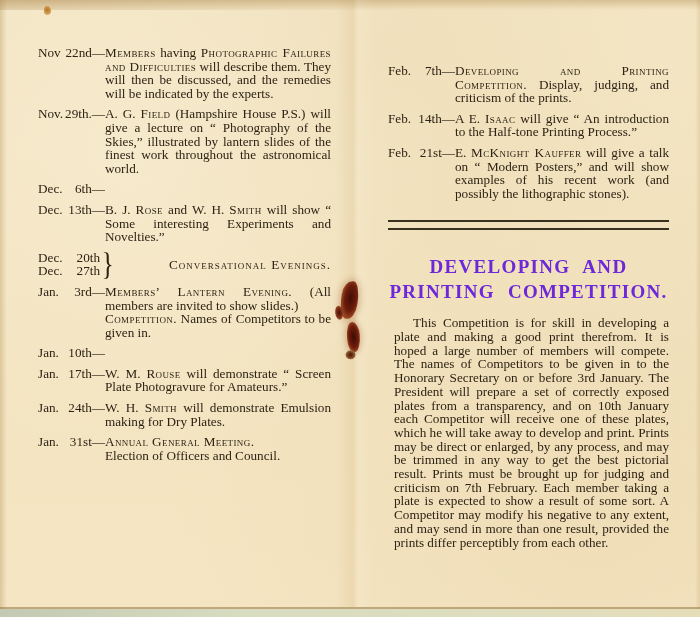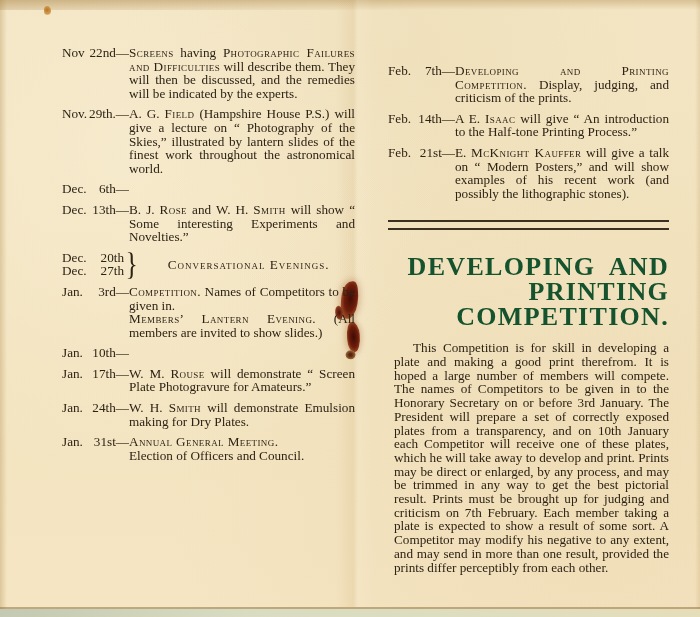--- a/index.html
+++ b/index.html
@@ -40,40 +40,40 @@
     background:radial-gradient(#54140a 10%, #8a3a1c 60%, rgba(160,90,50,0) 100%);}
   .stain-bottom{left:347px;top:322px;width:13px;height:30px;transform:rotate(-5deg);
     border-radius:45% 55% 50% 50%/55% 45% 60% 40%;
     background:radial-gradient(ellipse at 50% 50%, #3f0b04 0%, #6d1d0c 50%, #a8542a 80%, rgba(190,120,70,0) 100%);
     box-shadow:0 0 5px 2px rgba(160,90,50,0.3);}
   .stain-bottom::after{content:"";position:absolute;left:-3px;top:28px;width:10px;height:9px;
     border-radius:50%;
     background:radial-gradient(#5a2410 20%, #9c6a3a 70%, rgba(160,90,50,0) 100%);}
 
   .page{position:absolute;}
-  .page-left{left:38px;top:46px;width:293px;margin-left:24px;}
+  .page-left{left:38px;top:46px;width:293px;}
   .page-right{left:388px;top:64px;width:281px;}
   .entries{display:flex;flex-direction:column;gap:7px;}
   .entry{display:flex;align-items:flex-start;font-size:13.2px;line-height:13.6px;}
   .date{flex:0 0 67px;display:flex;justify-content:space-between;white-space:nowrap;}
   .body{flex:1;min-width:0;}
   .tblock{text-align:justify;}
   .sc{font-variant:small-caps;letter-spacing:0.4px;}
   .brace-entry{align-items:center;}
   .date-stack{flex:0 0 62px;display:flex;flex-direction:column;}
   .date-stack .date{flex:none;}
   .brace{font-size:32px;line-height:27px;font-weight:400;margin-right:3px;color:#2d2315;
     transform:scaleX(0.8);}
-  .braced .tblock{text-align:center;white-space:nowrap;}
+  .braced .tblock{text-align:right;white-space:nowrap;}
   .brace-entry .sc{letter-spacing:1px;}
 
   .divider{height:6px;border-top:2px solid #3a3020;border-bottom:2px solid #3a3020;
     margin:20px 0 0 0;}
-  .heading{margin:24px 0 12px 0;text-align:right;font-weight:700;font-size:26px;
-    line-height:25px;letter-spacing:1.3px;word-spacing:7px;color:#14532d;}
+  .heading{margin:24px 0 12px 0;text-align:center;font-weight:700;font-size:19px;
+    line-height:25px;letter-spacing:1.3px;word-spacing:7px;color:#6d28d9;}
   .comp-par{margin:10px 0 0 6px;font-size:13.2px;line-height:13.7px;text-align:justify;
     text-indent:19px;}
 </style>
 </head>
 <body>
 
 <div class="edge-top"></div>
 <div class="edge-left"></div>
 <div class="edge-right"></div>
 <div class="fold"></div>
@@ -84,21 +84,21 @@
 <div class="bottom-strip"></div>
 
 <div class="page page-left">
   <div id="left-entries" class="entries">
       <div class="entry">
         <span class="date">
           <span>Nov</span>
           <span>22nd—</span>
         </span>
         <div class="body">
-          <div class="tblock"><span class="sc">Screens</span><span> having </span><span class="sc">Photographic Failures and Difficulties</span><span> will describe them. They will then be discussed, and the remedies will be indicated by the experts.</span></div>
+          <div class="tblock"><span class="sc">Members</span><span> having </span><span class="sc">Photographic Failures and Difficulties</span><span> will describe them. They will then be discussed, and the remedies will be indicated by the experts.</span></div>
         </div>
       </div>
       <div class="entry">
         <span class="date">
           <span>Nov.</span>
           <span>29th.—</span>
         </span>
         <div class="body">
           <div class="tblock"><span>A. G. </span><span class="sc">Field</span><span> (Hampshire House P.S.) will give a lecture on “ Photography of the Skies,” illustrated by lantern slides of the finest work throughout the astronomical world.</span></div>
         </div>
@@ -133,22 +133,22 @@
         <div class="body braced">
           <div class="tblock"><span class="sc">Conversational Evenings.</span></div>
         </div>
       </div>
       <div class="entry">
         <span class="date">
           <span>Jan.</span>
           <span>3rd—</span>
         </span>
         <div class="body">
+          <div class="tblock"><span class="sc">Members’ Lantern Evening.</span><span> (All members are invited to show slides.)</span></div>
           <div class="tblock"><span class="sc">Competition.</span><span> Names of Competitors to be given in.</span></div>
-          <div class="tblock"><span class="sc">Members’ Lantern Evening.</span><span> (All members are invited to show slides.)</span></div>
         </div>
       </div>
       <div class="entry">
         <span class="date">
           <span>Jan.</span>
           <span>10th—</span>
         </span>
       </div>
       <div class="entry">
         <span class="date">

